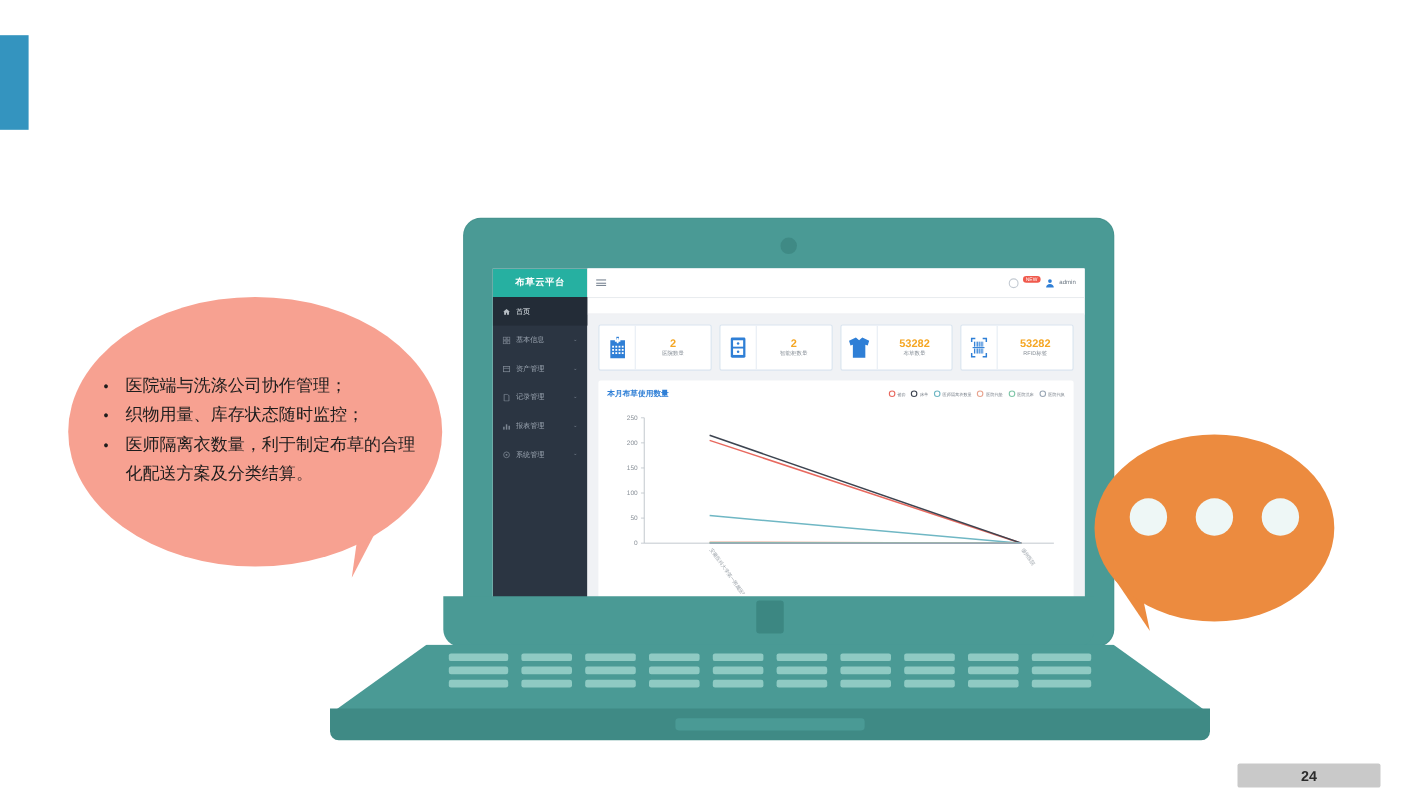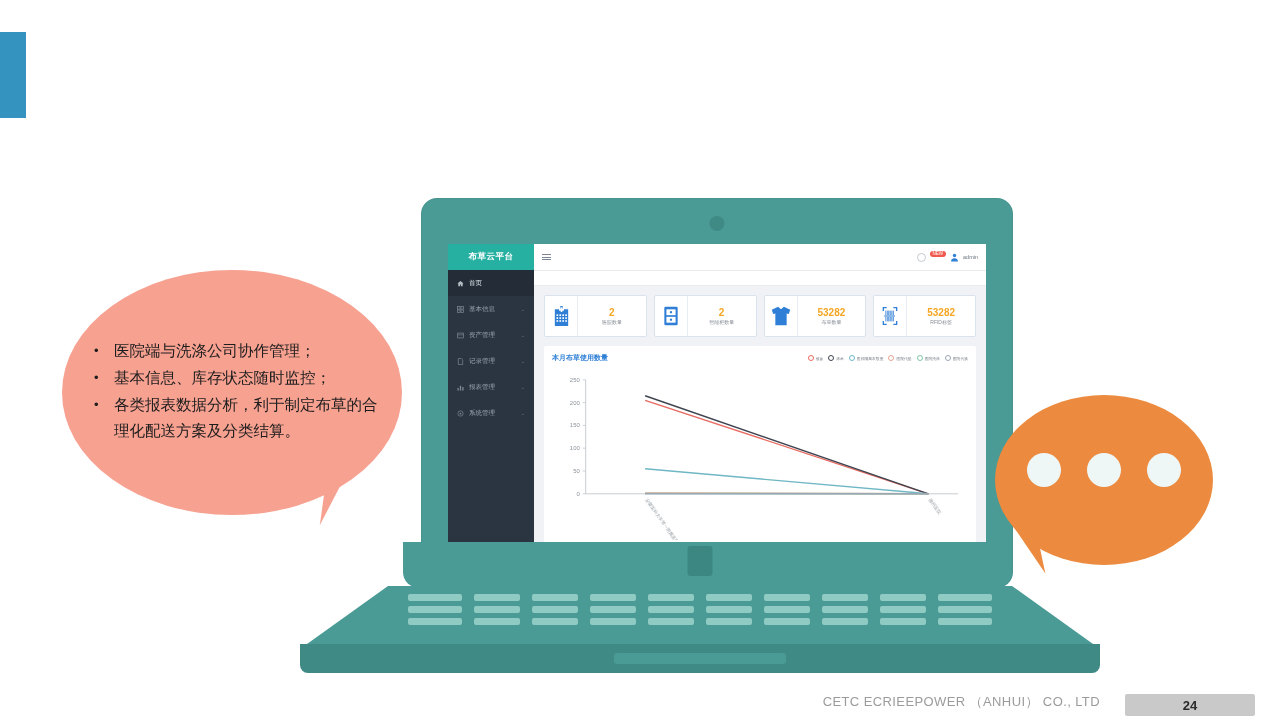--- a/index.html
+++ b/index.html
@@ -504,39 +504,38 @@
   <div class="bubble-pink">
     <div class="tail"></div>
     <div class="body"></div>
     <div class="bullets">
       <div class="bullet">
         <span class="dot">•</span>
         <span class="txt">医院端与洗涤公司协作管理；</span>
       </div>
       <div class="bullet">
         <span class="dot">•</span>
-        <span class="txt">基本信息、库存状态随时监控；</span>
+        <span class="txt">织物用量、库存状态随时监控；</span>
       </div>
       <div class="bullet">
         <span class="dot">•</span>
-        <span class="txt">各类报表数据分析，利于制定布草的合理化配送方案及分类结算。</span>
+        <span class="txt">医师隔离衣数量，利于制定布草的合理化配送方案及分类结算。</span>
       </div>
     </div>
   </div>
 
   <div class="bubble-orange">
     <div class="tail"></div>
     <div class="body"></div>
     <div class="dots">
       <span></span>
       <span></span>
       <span></span>
     </div>
   </div>
 
   <div class="footer">
-    <div class="footer-txt">CETC ECRIEEPOWER （ANHUI） CO., LTD</div>
     <div class="pagebox">
       <span class="pagenum">24</span>
     </div>
   </div>
 
 </div>
 
 </body></html>

